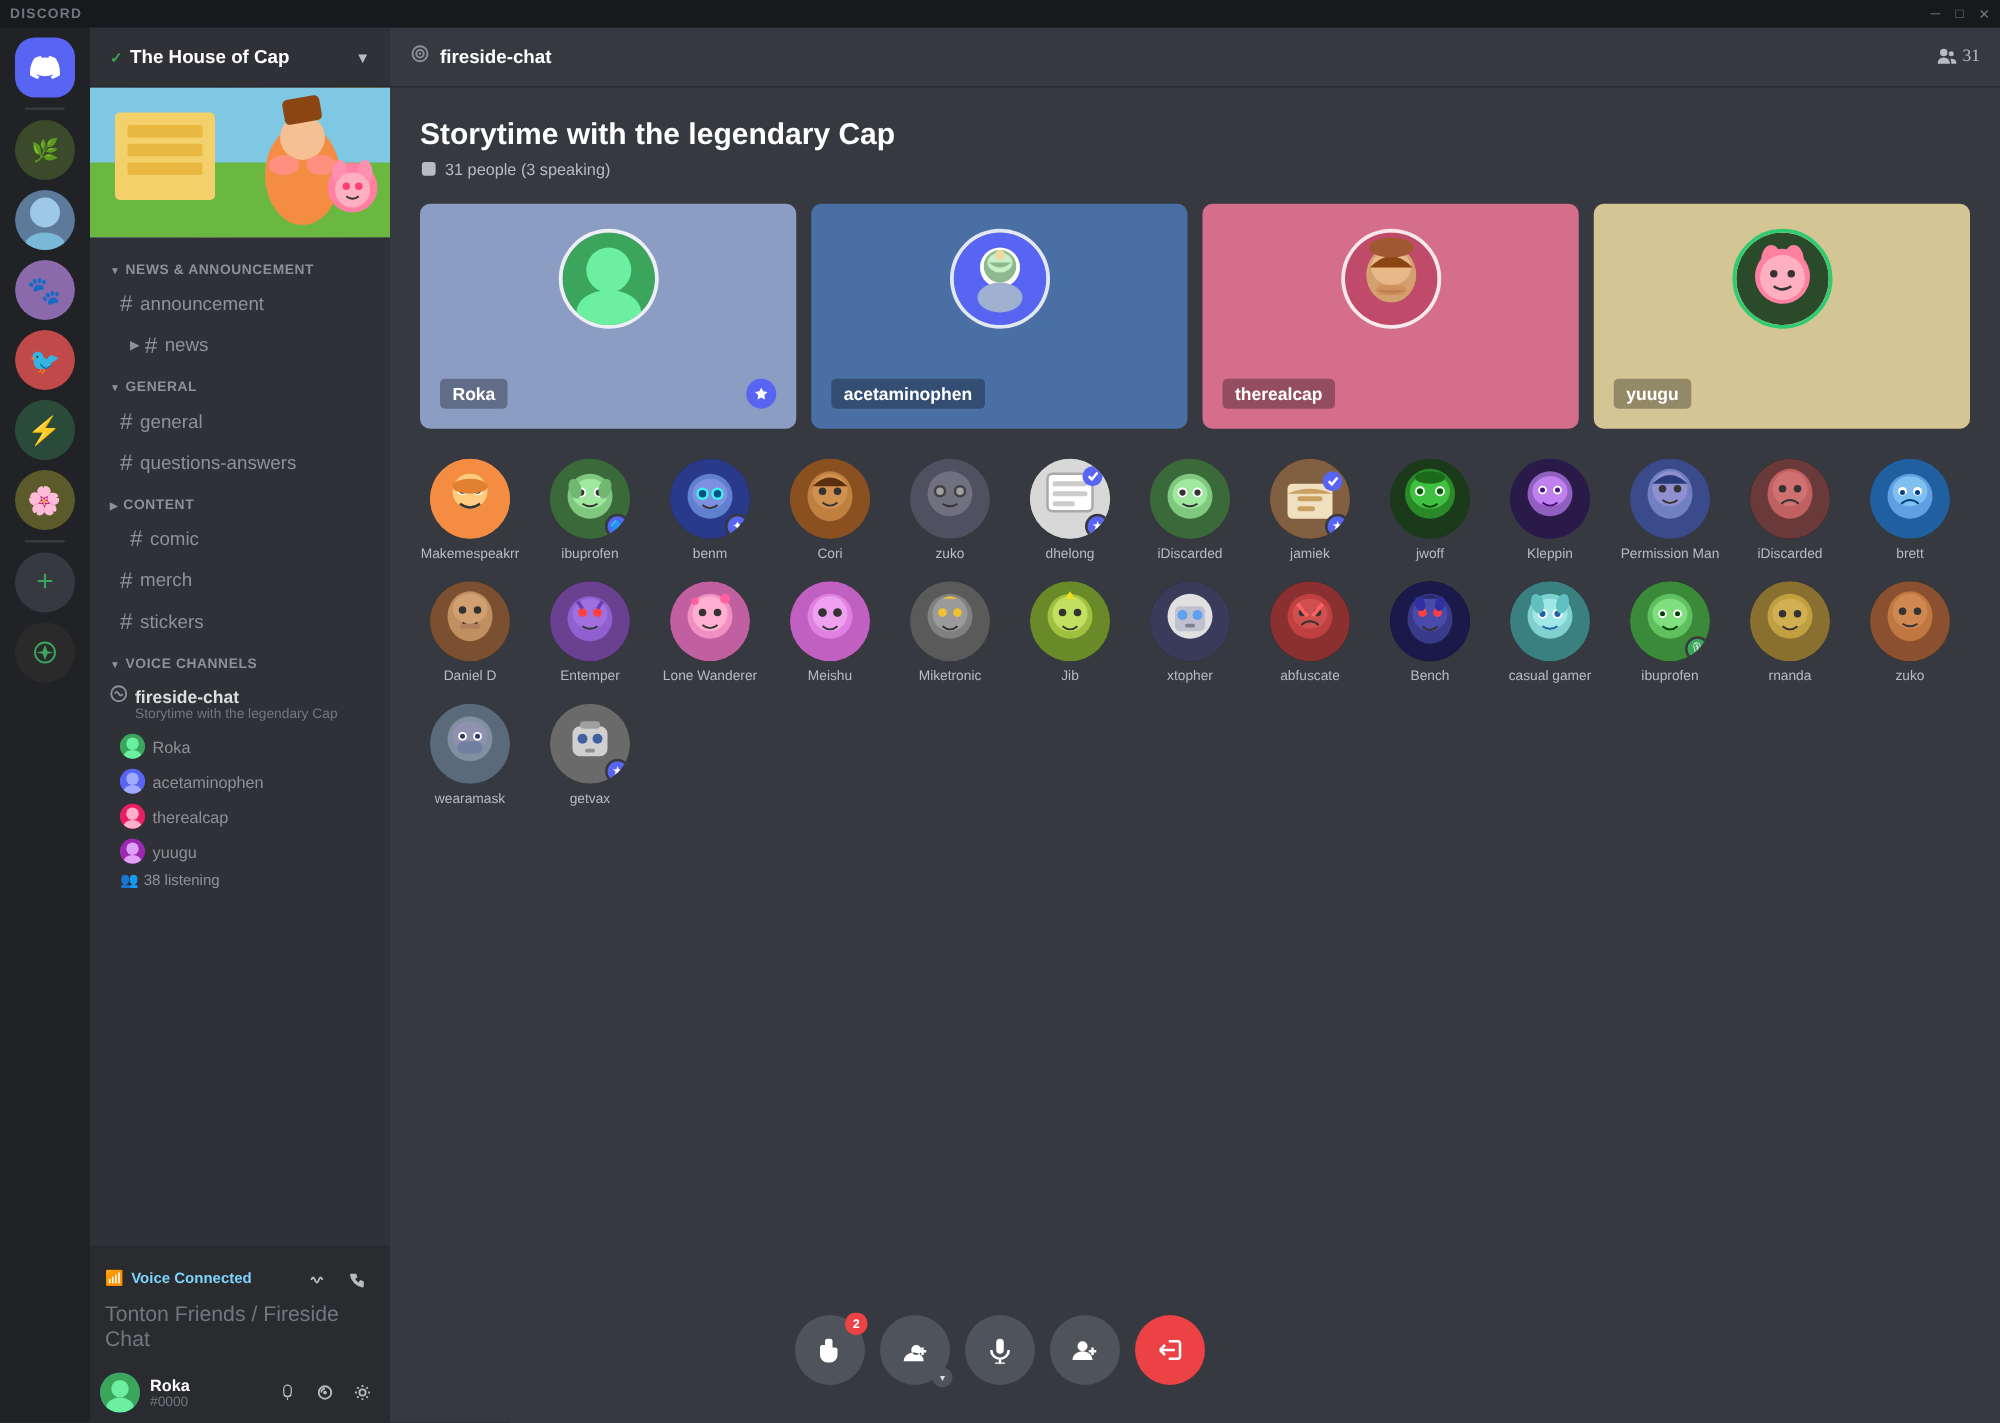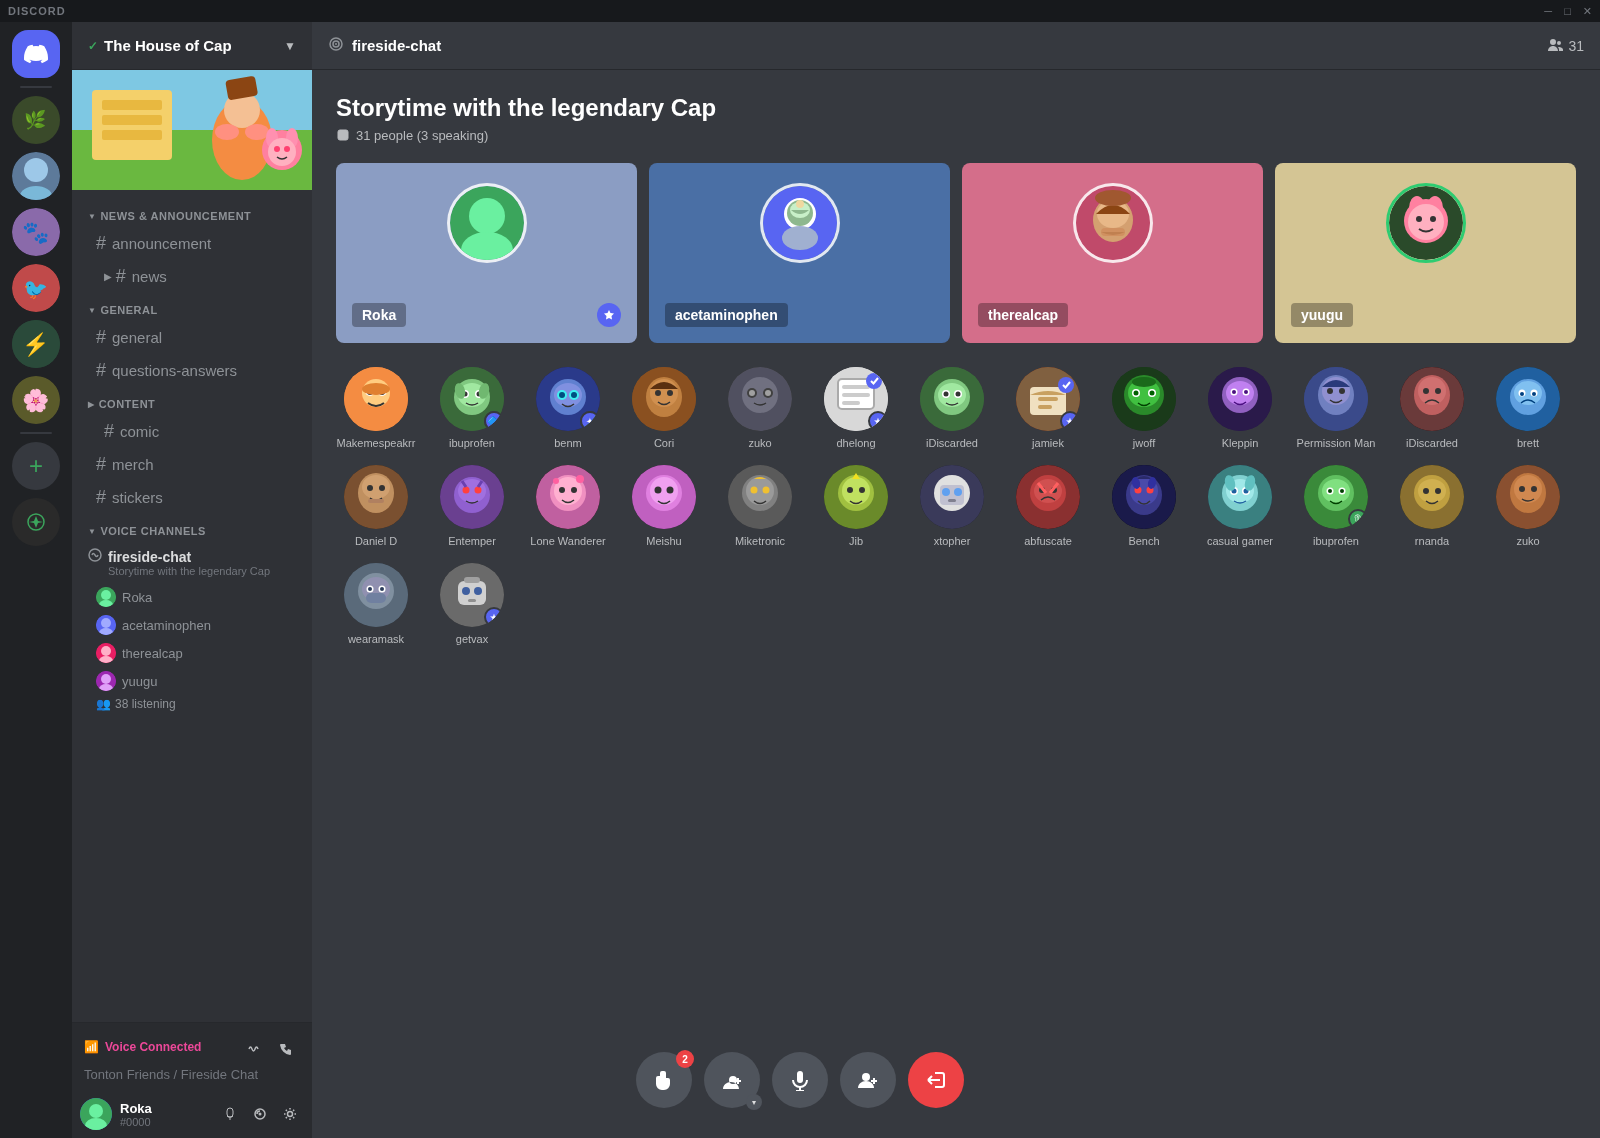--- a/index.html
+++ b/index.html
@@ -214,22 +214,22 @@
       padding: 8px 12px;
       border-top: 1px solid #26282c;
       flex-shrink: 0;
     }
     .vc-status {
       display: flex;
       align-items: center;
       margin-bottom: 4px;
     }
     .vc-status .signal { color: #3ba55c; margin-right: 6px; font-size: 12px; }
-    .vc-status-text { font-size: 12px; color: #ec4899; font-weight: 600; }
-    .vc-sub { font-size: 13px; color: #72767d; }
+    .vc-status-text { font-size: 12px; color: #7dd3fc; font-weight: 600; }
+    .vc-sub { font-size: 17px; color: #72767d; }
     .vc-controls {
       display: flex;
       gap: 4px;
       margin-top: 4px;
     }
     .vc-ctrl-btn {
       width: 28px;
       height: 28px;
       border-radius: 4px;
       display: flex;
@@ -306,20 +306,21 @@
     .topbar-channel .radio-icon {
       margin-right: 8px;
       font-size: 16px;
       color: #8e9297;
     }
     .topbar-right {
       margin-left: auto;
       display: flex;
       align-items: center;
       gap: 4px;
+      font-family: Liberation Serif, serif;
     }
     .member-count {
       display: flex;
       align-items: center;
       color: #b9bbbe;
       font-size: 14px;
       gap: 4px;
     }
     
     .stage-area {

